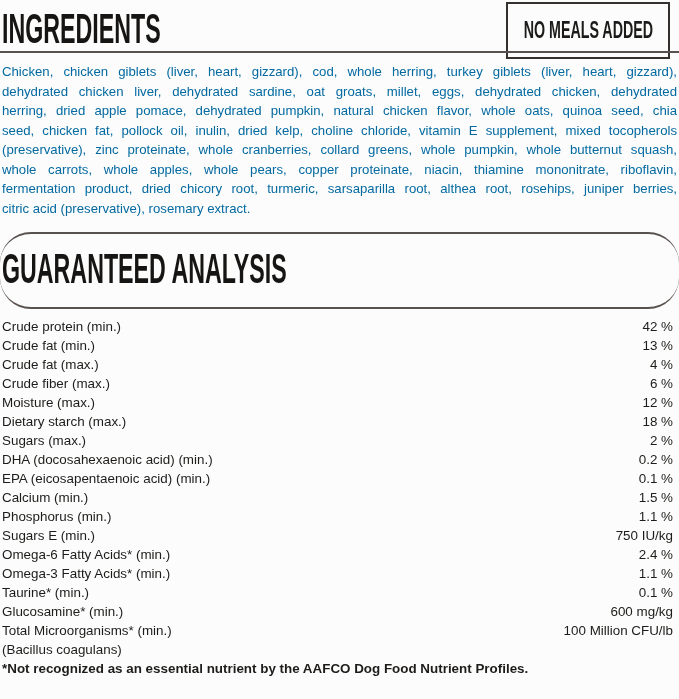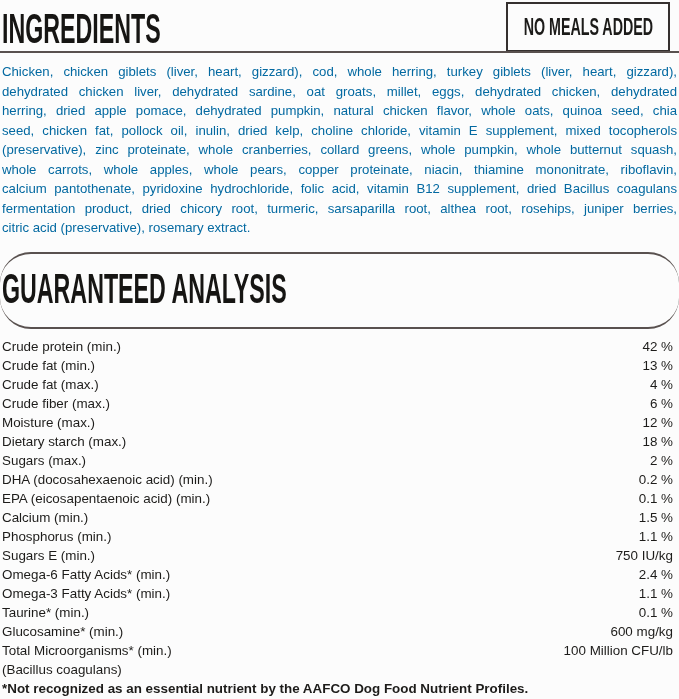--- a/index.html
+++ b/index.html
@@ -28,21 +28,21 @@
 
   
   .header { position: relative; height: 53px; }
   .header-rule {
     position: absolute; left: 0; right: 0; bottom: 0;
     height: 2px; background: #59514f;
   }
   .title-ingredients { position: absolute; left: 2px; top: 7px; }
   .badge {
     position: absolute; top: 2px; right: 9px;
-    width: 164px; height: 50px;
+    width: 164px; height: 57px;
     border: 2px solid #35302e;
     background: #fcfcfc;
     display: flex; align-items: center; justify-content: center;
   }
   .badge-text {
     font-weight: 700;
     font-size: 23px;
     line-height: 1;
     white-space: nowrap;
     transform: scaleX(0.62);
@@ -103,21 +103,20 @@
     <div class="header-rule"></div>
   </div>
 
   <div class="ingredients-text">
     <div class="ing-line">Chicken, chicken giblets (liver, heart, gizzard), cod, whole herring, turkey giblets (liver, heart, gizzard),</div>
     <div class="ing-line">dehydrated chicken liver, dehydrated sardine, oat groats, millet, eggs, dehydrated chicken, dehydrated</div>
     <div class="ing-line">herring, dried apple pomace, dehydrated pumpkin, natural chicken flavor, whole oats, quinoa seed, chia</div>
     <div class="ing-line">seed, chicken fat, pollock oil, inulin, dried kelp, choline chloride, vitamin E supplement, mixed tocopherols</div>
     <div class="ing-line">(preservative), zinc proteinate, whole cranberries, collard greens, whole pumpkin, whole butternut squash,</div>
     <div class="ing-line">whole carrots, whole apples, whole pears, copper proteinate, niacin, thiamine mononitrate, riboflavin,</div>
-    <div class="ing-line">calcium pantothenate, pyridoxine hydrochloride, folic acid, vitamin B12 supplement, dried Bacillus coagulans</div>
     <div class="ing-line">fermentation product, dried chicory root, turmeric, sarsaparilla root, althea root, rosehips, juniper berries,</div>
     <div class="ing-line last">citric acid (preservative), rosemary extract.</div>
   </div>
 
   <div class="ga-header">
     <h2 class="display-heading title-analysis">GUARANTEED ANALYSIS</h2>
   </div>
 
   <div class="analysis-table">
     <div class="analysis-row">

